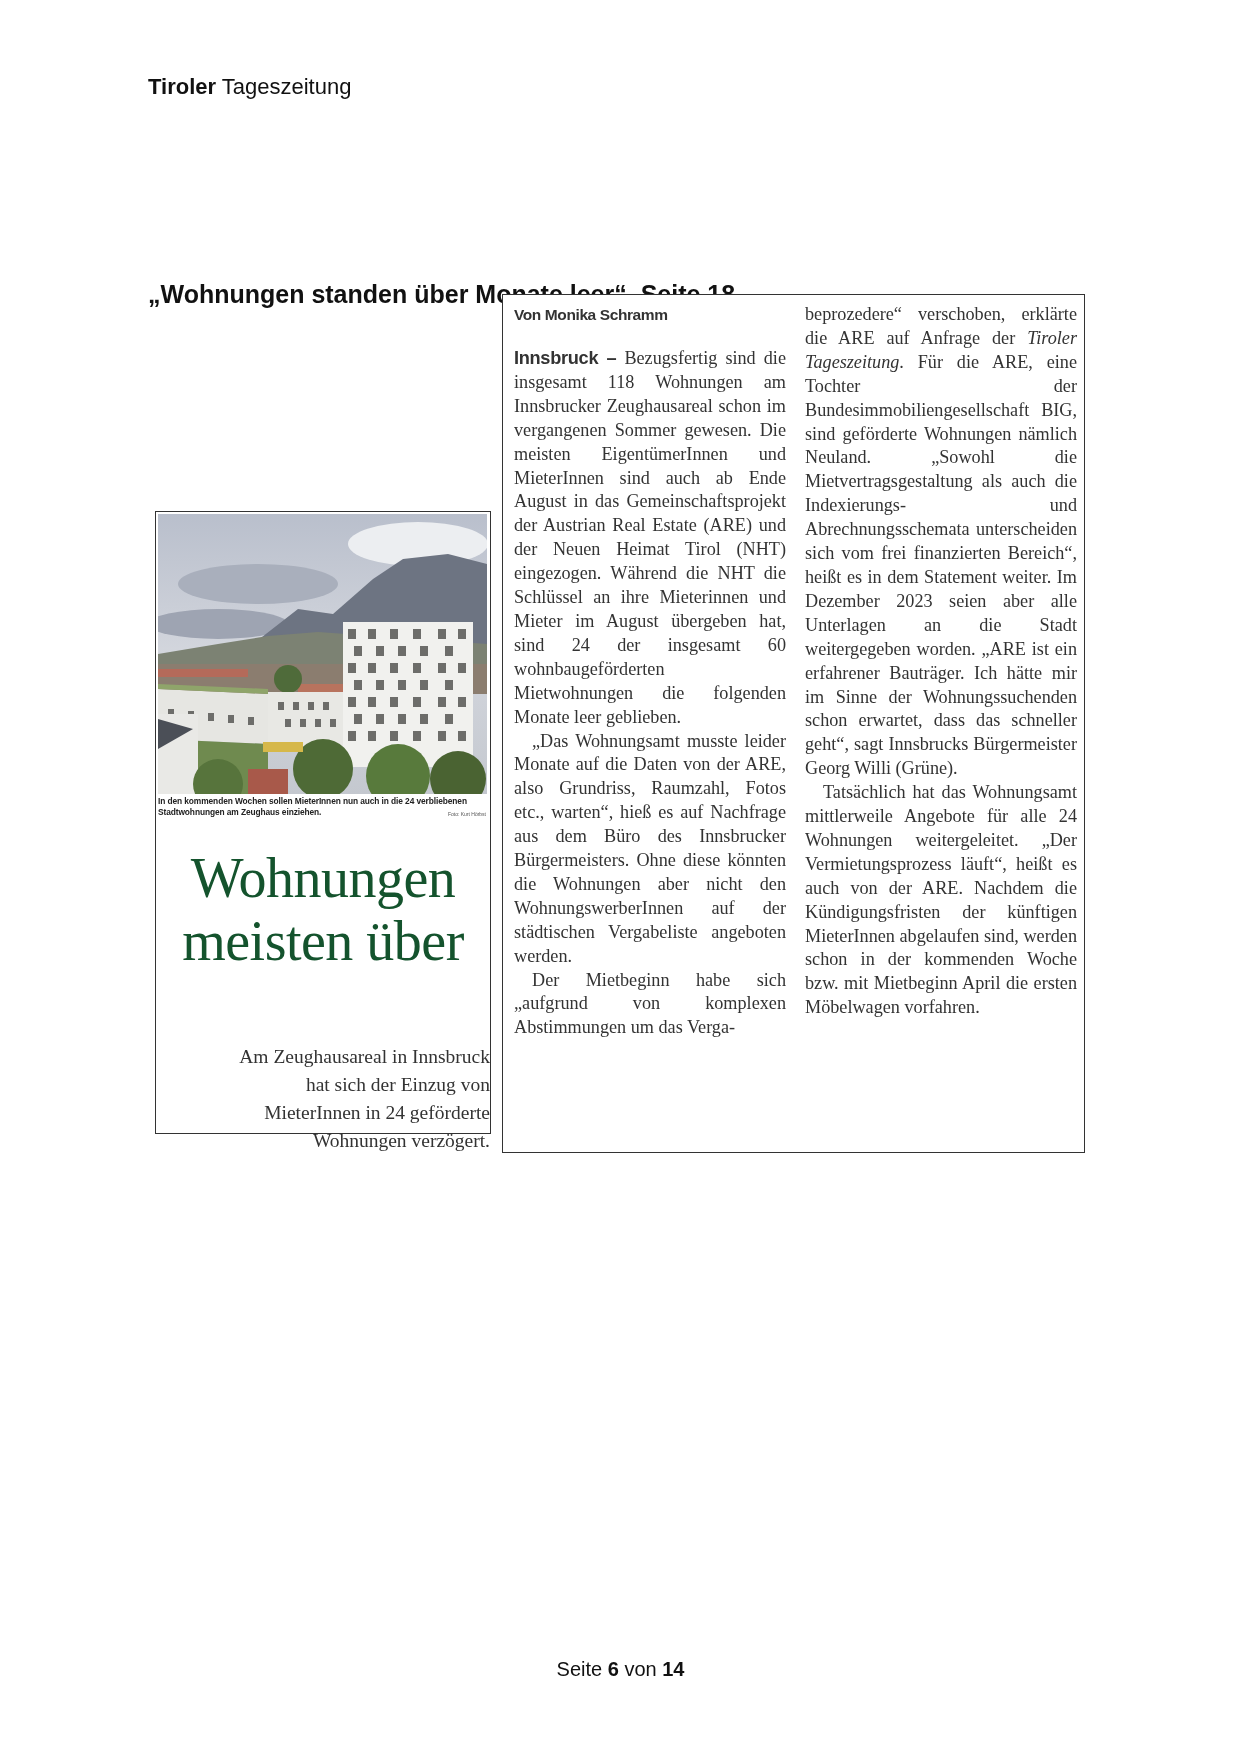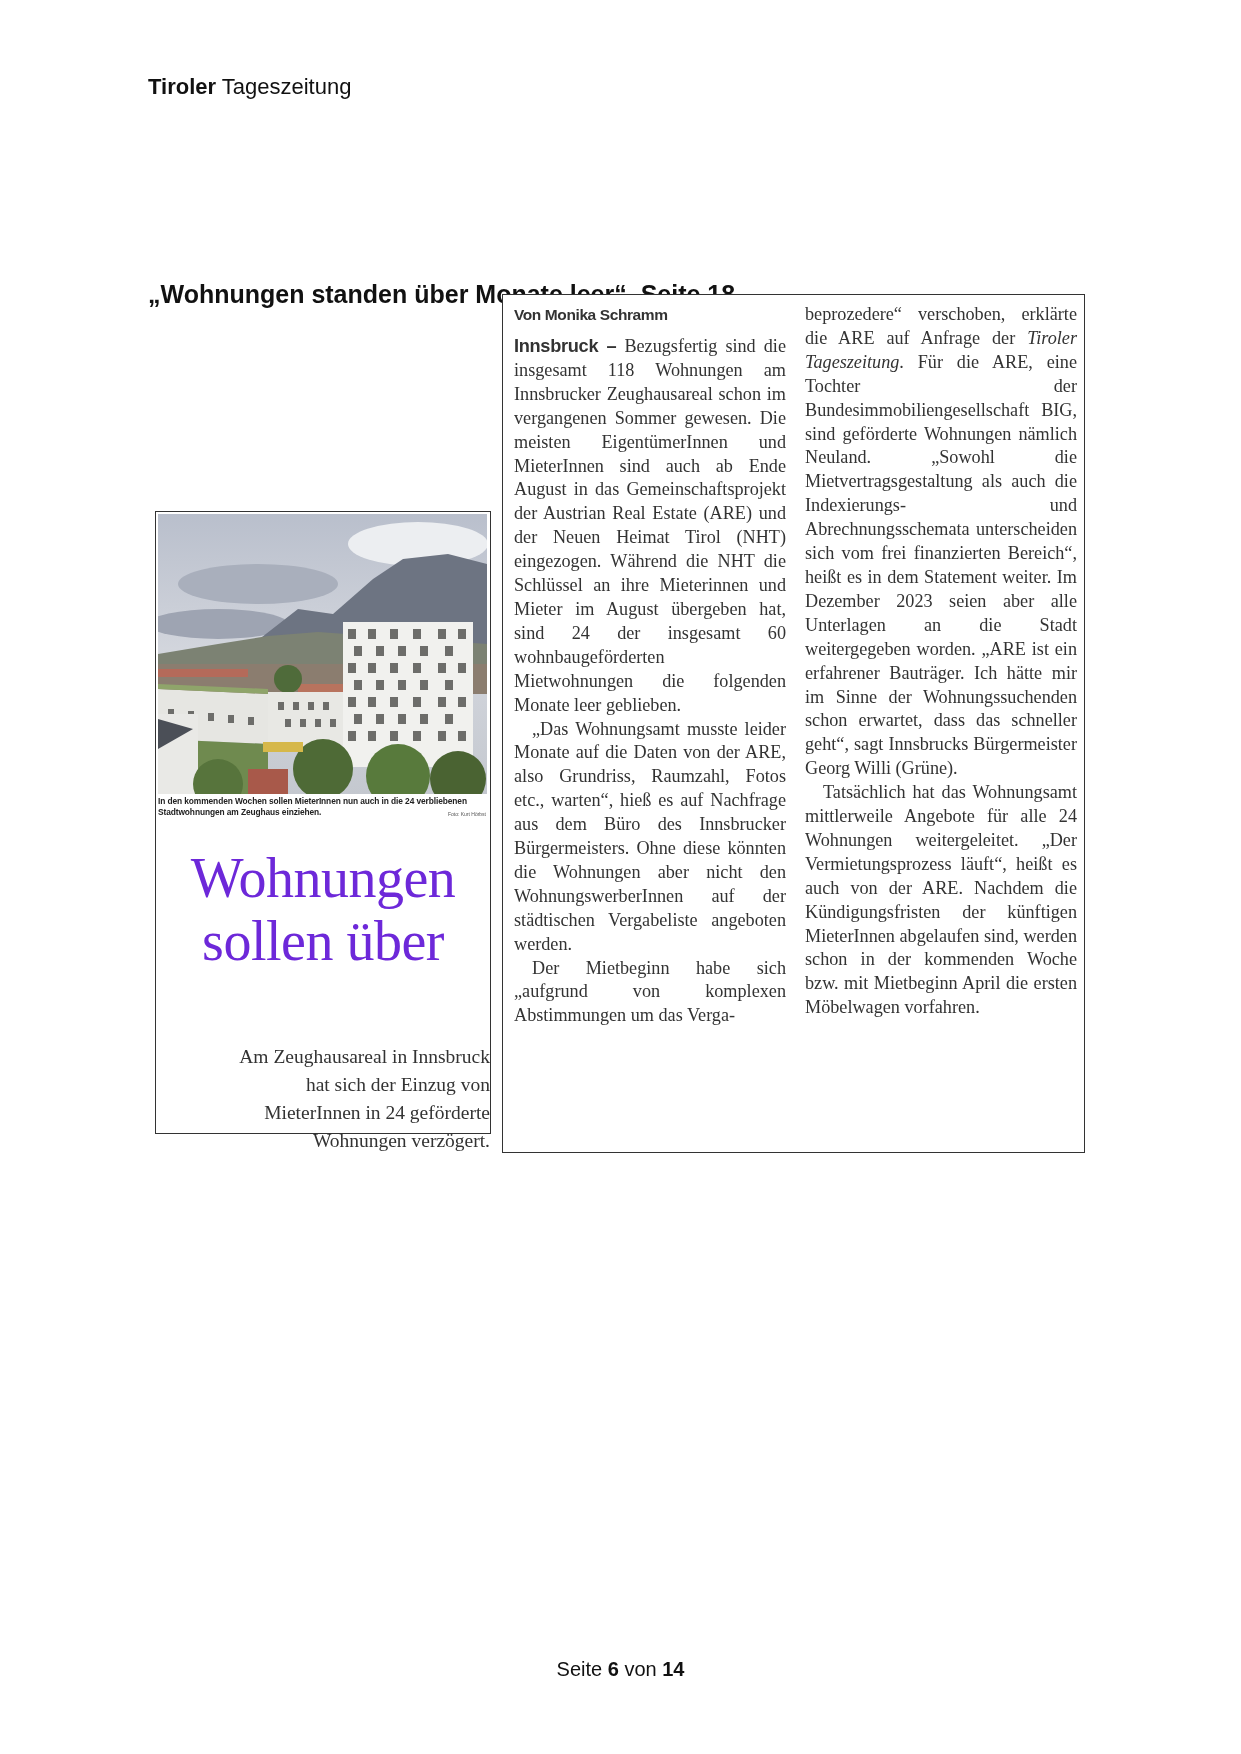--- a/index.html
+++ b/index.html
@@ -4,27 +4,27 @@
 <style>
   html, body { margin: 0; padding: 0; background: #ffffff; }
   body { width: 1241px; height: 1754px; position: relative; overflow: hidden; font-family: "Liberation Sans", sans-serif; color: #111; }
   .header { position: absolute; left: 148px; top: 74px; font-size: 22px; }
   .header b { font-weight: bold; }
   .title { position: absolute; left: 148px; top: 236px; font-size: 25px; font-weight: bold; margin-top: 44px; }
   .leftbox { position: absolute; left: 155px; top: 511px; width: 336px; height: 623px; border: 1.5px solid #333; box-sizing: border-box; background: #fff; }
   .photo { position: absolute; left: 2px; top: 2px; width: 329px; height: 280px; overflow: hidden; }
   .caption { position: absolute; left: 2px; top: 284px; width: 326px; font-family: "Liberation Sans", sans-serif; font-weight: bold; font-size: 8.4px; line-height: 11px; color: #222; letter-spacing: -0.1px; }
   .credit { position: absolute; right: 4px; top: 299px; font-size: 5px; color: #555; font-family: "Liberation Sans", sans-serif; }
-  .headline { position: absolute; left: 0; top: 335px; width: 100%; text-align: center; font-family: "Liberation Serif", serif; font-size: 56px; line-height: 63px; color: #6d28d9; letter-spacing: -0.5px; }
+  .headline { position: absolute; left: 0; top: 335px; width: 100%; text-align: center; font-family: "Liberation Serif", serif; font-size: 56px; line-height: 63px; color: #14532d; letter-spacing: -0.5px; }
   .subhead { position: absolute; left: 0; top: 531px; width: 100%; text-align: right; font-family: "Liberation Serif", serif; font-size: 19.5px; line-height: 28px; color: #333; }
   .rightbox { position: absolute; left: 502px; top: 294px; width: 583px; height: 859px; border: 1.5px solid #333; box-sizing: border-box; background: #fff; }
   .col { position: absolute; top: 8px; width: 272px; font-family: "Liberation Serif", serif; font-size: 18.2px; line-height: 23.9px; color: #333; text-align: justify; }
   .col1 { left: 11px; }
   .col2 { left: 302px; }
-  .byline { font-family: "Liberation Sans", sans-serif; font-weight: bold; font-size: 15.5px; color: #333; letter-spacing: -0.4px; margin-bottom: 8px; line-height: 24px; }
+  .byline { font-family: "Liberation Sans", sans-serif; font-weight: bold; font-size: 15.5px; color: #333; letter-spacing: -0.4px; margin-bottom: 20px; line-height: 24px; }
   .dateline { font-family: "Liberation Sans", sans-serif; font-weight: bold; letter-spacing: -0.3px; }
   .col p { margin: 0; }
   .col p.indent { text-indent: 18px; }
   .col em { font-style: italic; }
   .footer { position: absolute; left: 0; top: 1658px; width: 1241px; text-align: center; font-size: 20px; }
 </style>
 </head>
 <body>
 
 <div class="header"><b>Tiroler</b><span> Tageszeitung</span></div>
@@ -117,21 +117,21 @@
       <circle cx="300" cy="265" r="28" fill="#4a6332"></circle>
       <circle cx="60" cy="270" r="25" fill="#57743c"></circle>
       <rect x="90" y="255" width="40" height="25" fill="#a8594a"></rect>
       <rect x="105" y="228" width="40" height="10" fill="#d6b84a"></rect>
     </svg>
   </div>
   <div class="caption">In den kommenden Wochen sollen MieterInnen nun auch in die 24 verbliebenen Stadtwohnungen am Zeughaus einziehen.</div>
   <div class="credit">Foto: Kurt Hörbst</div>
   <div class="headline">
     <div>Wohnungen</div>
-    <div>sollen über</div>
+    <div>meisten über</div>
   </div>
   <div class="subhead">
     <div>Am Zeughausareal in Innsbruck</div>
     <div>hat sich der Einzug von</div>
     <div>MieterInnen in 24 geförderte</div>
     <div>Wohnungen verzögert.</div>
   </div>
 </div>
 
 <div class="rightbox">

